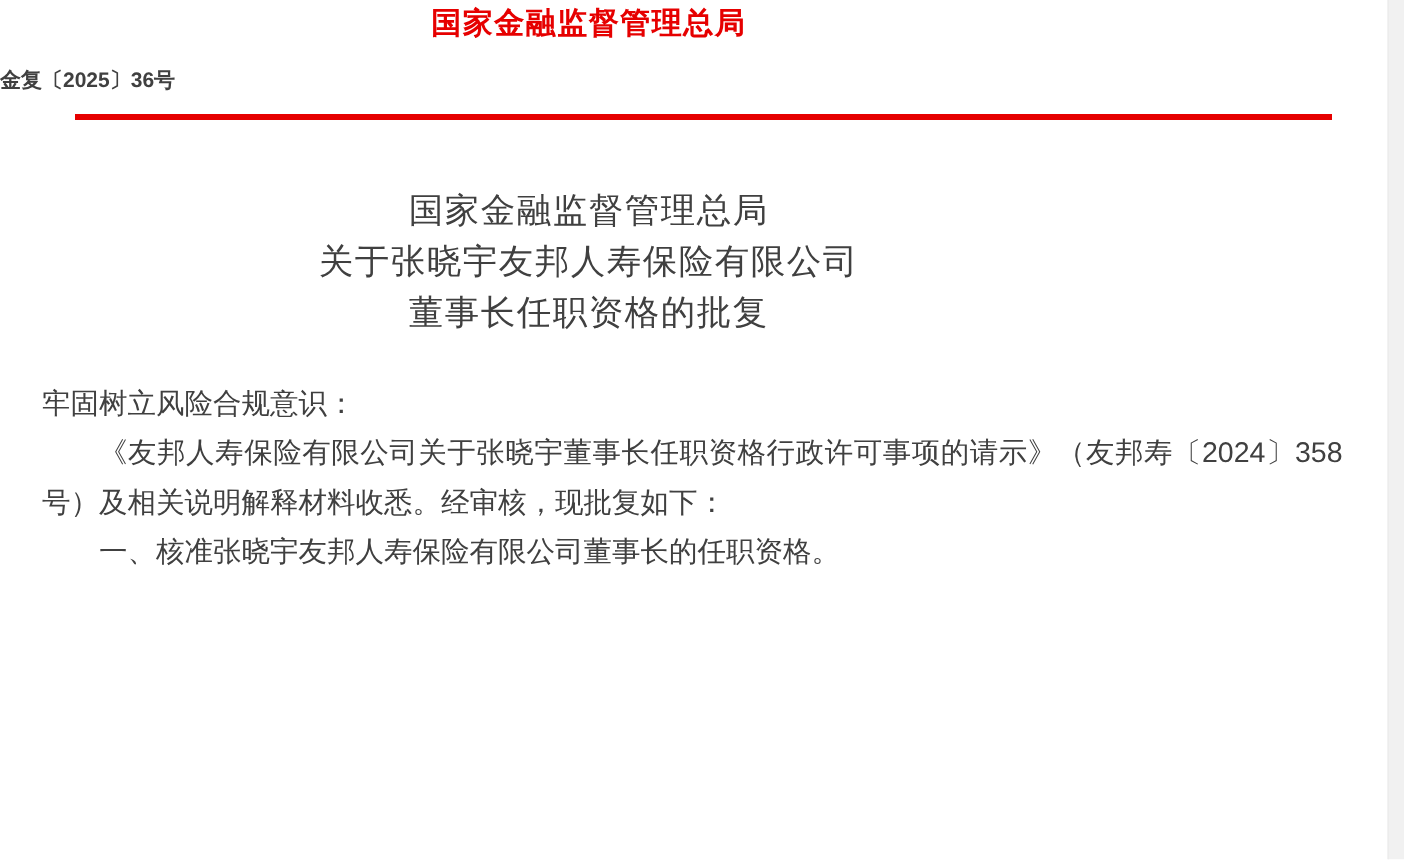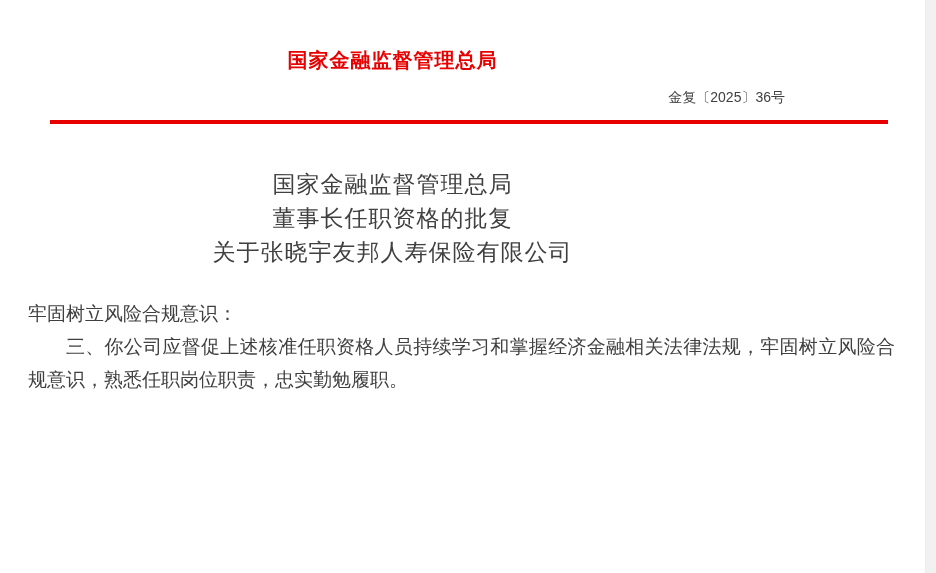--- a/index.html
+++ b/index.html
@@ -18,37 +18,37 @@
     position: absolute;
     top: 0; right: 0;
     width: 11px; height: 573px;
     background: #f1f1f1;
     border-left: 1px solid #ececec;
   }
   .content {
     position: absolute;
     top: 0; left: 0;
     width: 785px;
-    margin-top: 44px;
   }
   .agency-title {
     padding-top: 5px;
     text-align: center;
     font-size: 20px;
     font-weight: bold;
     letter-spacing: 1px;
     color: #e60000;
     line-height: 22px;
   }
   .doc-number {
     margin-top: 18px;
-    text-align: right;
+    text-align: left;
     font-size: 14px;
     color: #404040;
     line-height: 16px;
+    font-weight: bold;
   }
   .red-divider {
     margin-top: 15px;
     margin-left: 50px;
     width: 838px;
     height: 1px;
     border-top: 2px solid #e60000;
     border-bottom: 2px solid #e60000;
     background: #ffffff;
   }
@@ -84,23 +84,24 @@
   <div class="content">
 
     <div class="agency-title">国家金融监督管理总局</div>
 
     <div class="doc-number">金复〔2025〕36号</div>
 
     <div class="red-divider"></div>
 
     <div class="doc-title">
       <div>国家金融监督管理总局</div>
+      <div>关于张晓宇友邦人寿保险有限公司</div>
       <div>董事长任职资格的批复</div>
-      <div>关于张晓宇友邦人寿保险有限公司</div>
     </div>
 
     <div class="doc-body">
       <p>牢固树立风险合规意识：</p>
-      <p class="indent">三、你公司应督促上述核准任职资格人员持续学习和掌握经济金融相关法律法规，牢固树立风险合规意识，熟悉任职岗位职责，忠实勤勉履职。</p>
+      <p class="indent">《友邦人寿保险有限公司关于张晓宇董事长任职资格行政许可事项的请示》（友邦寿〔2024〕358号）及相关说明解释材料收悉。经审核，现批复如下：</p>
+      <p class="indent">一、核准张晓宇友邦人寿保险有限公司董事长的任职资格。</p>
     </div>
 
   </div>
 </div>
 
 </body></html>

